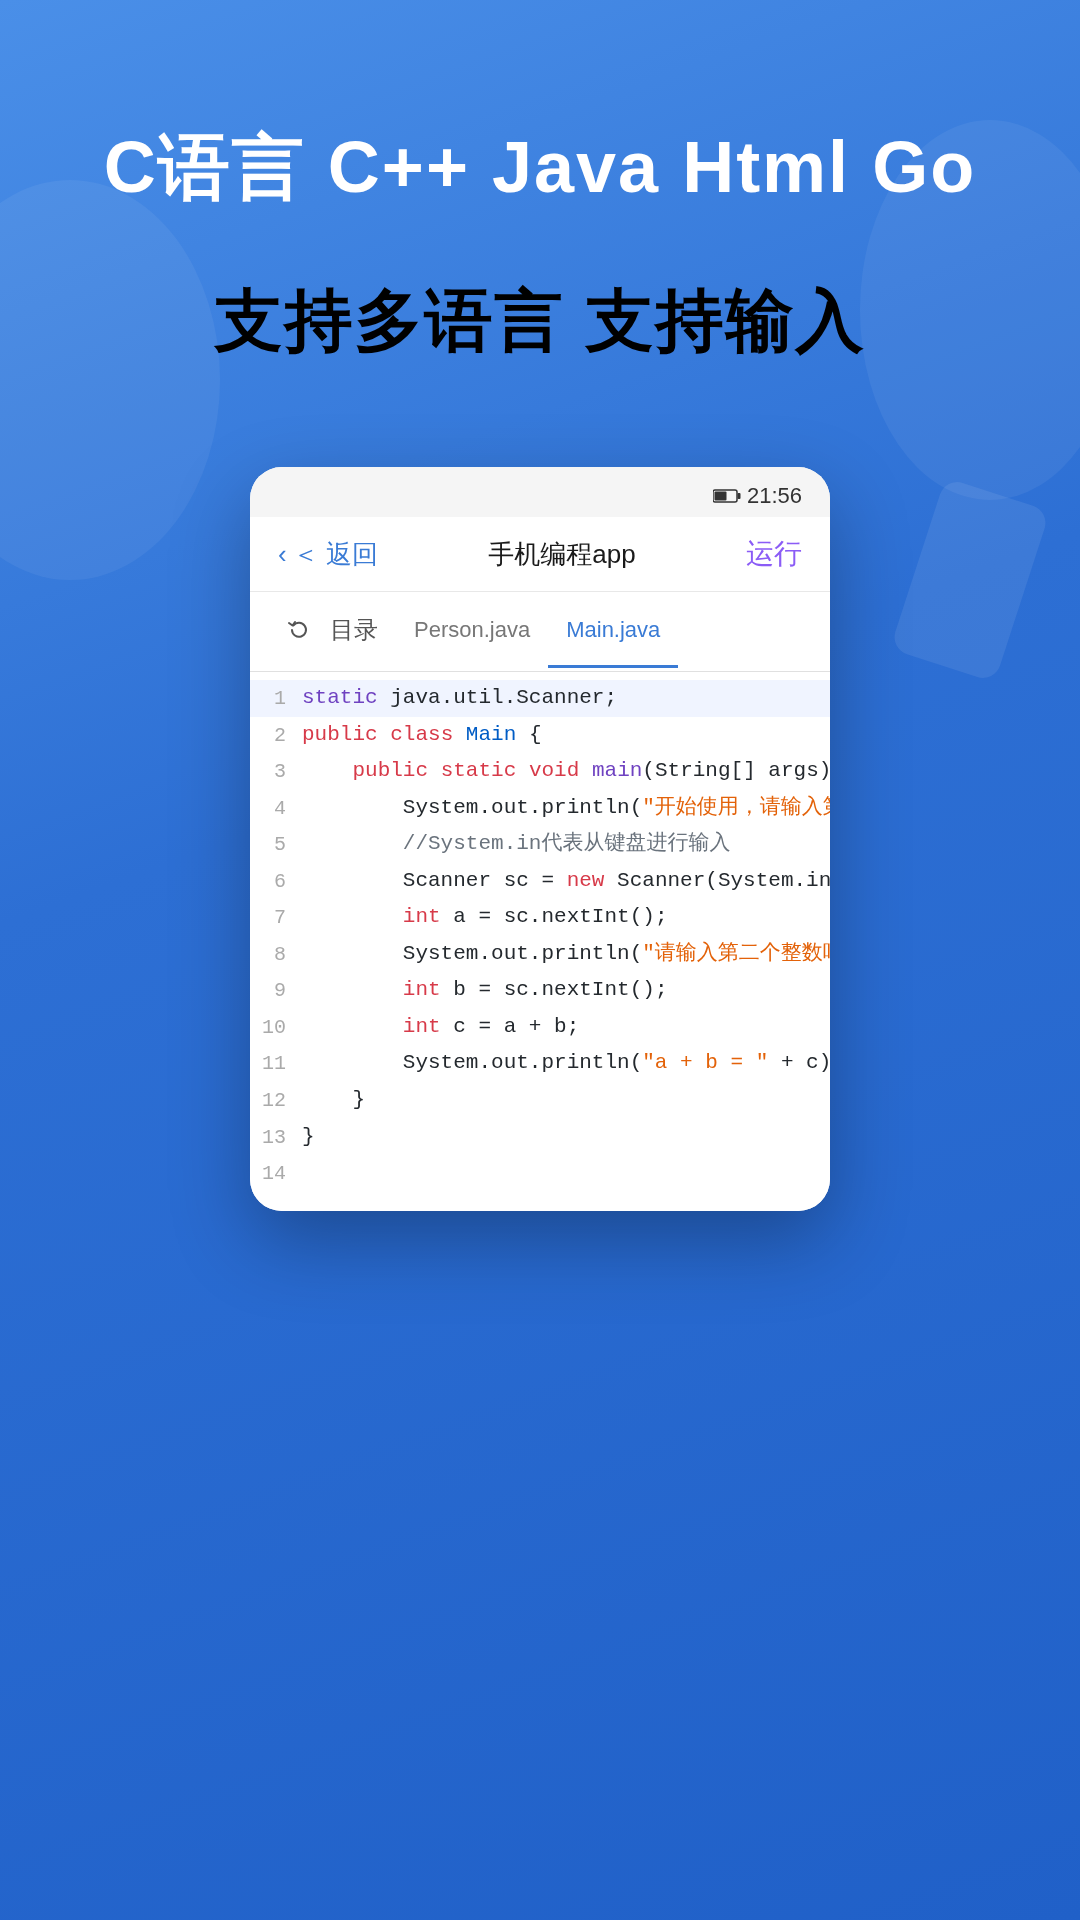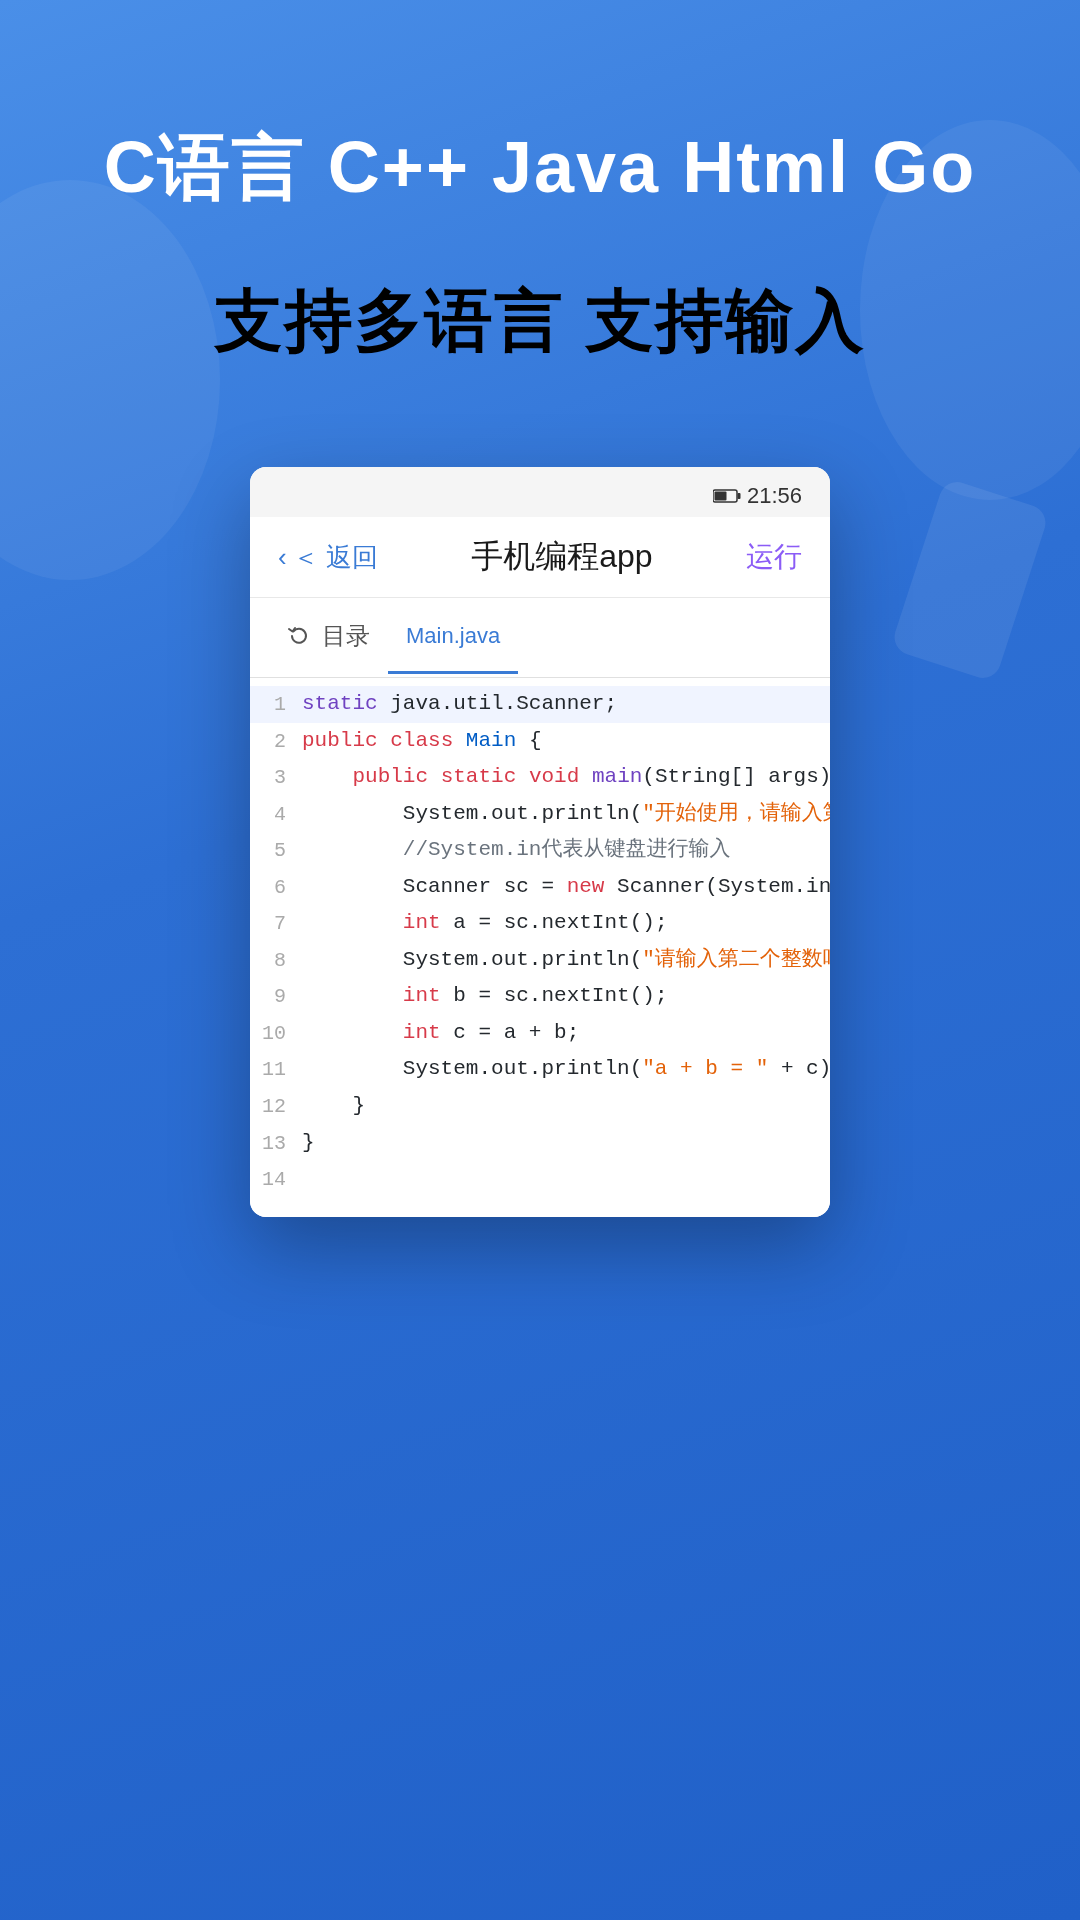--- a/index.html
+++ b/index.html
@@ -69,21 +69,21 @@
       font-weight: 600;
       letter-spacing: 2px;
       text-align: center;
     }
 
     
     .phone-mockup {
       margin-top: 100px;
       width: 580px;
       background: #f5f5f5;
-      border-radius: 16px;
+      border-radius: 32px;
       box-shadow: 0 30px 80px rgba(0,0,0,0.3);
       overflow: hidden;
       position: relative;
     }
 
     .phone-status-bar {
       background: #f5f5f5;
       display: flex;
       justify-content: flex-end;
       align-items: center;
@@ -112,21 +112,21 @@
     .back-btn {
       color: #3a7bd5;
       font-size: 26px;
       display: flex;
       align-items: center;
       gap: 6px;
     }
 
     .app-title {
       color: #1a1a1a;
-      font-size: 32px;
+      font-size: 26px;
       font-weight: 500;
     }
 
     .run-btn {
       color: #8b5cf6;
       font-size: 28px;
       font-weight: 500;
     }
 
     
@@ -135,21 +135,21 @@
       display: flex;
       align-items: center;
       padding: 0 20px;
       border-bottom: 1px solid #e0e0e0;
       gap: 0;
     }
 
     .tab-directory {
       display: flex;
       align-items: center;
-      gap: 12px;
+      gap: 20px;
       padding: 22px 18px;
       color: #555;
       font-size: 24px;
       border-bottom: 3px solid transparent;
     }
 
     .tab-item {
       padding: 22px 18px;
       color: #777;
       font-size: 22px;
@@ -258,20 +258,21 @@
     </div>
 
     <div class="tabs-bar">
       <div class="tab-directory">
         <svg width="22" height="22" viewBox="0 0 22 22">
           <path d="M4 11 A7 7 0 1 0 5.5 6.5" stroke="#555" stroke-width="2" fill="none" stroke-linecap="round"></path>
           <polyline points="1,4 4.5,6.5 7,3" stroke="#555" stroke-width="2" fill="none" stroke-linecap="round" stroke-linejoin="round"></polyline>
         </svg>
         <span>目录</span>
       </div>
+      <div class="tab-item">Person.java</div>
       <div class="tab-item active">Main.java</div>
     </div>
 
     <div class="code-editor">
       <div class="code-editor-inner">
 
         <div class="code-line cursor-line">
           <span class="line-num">1</span>
           <span class="line-content"><span class="kw-import">static</span><span class="plain"> java.util.Scanner;</span></span>
         </div>

